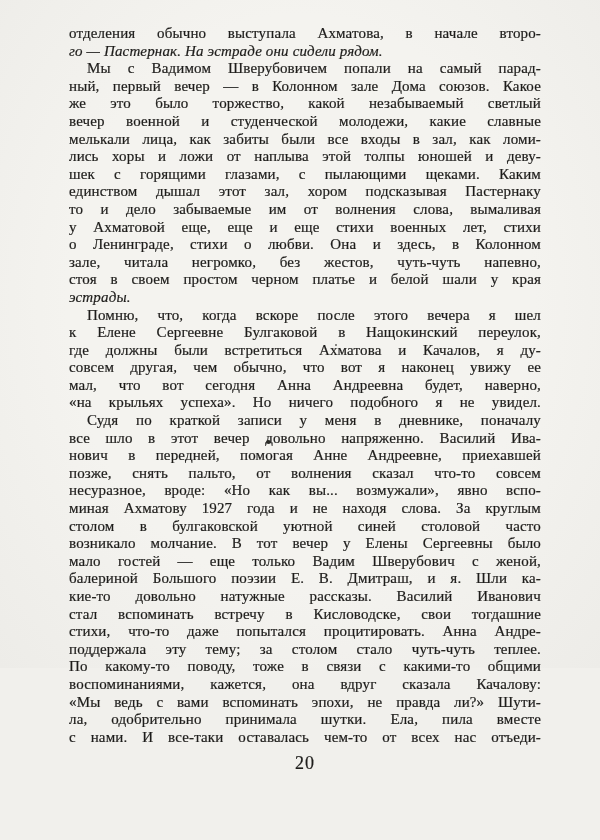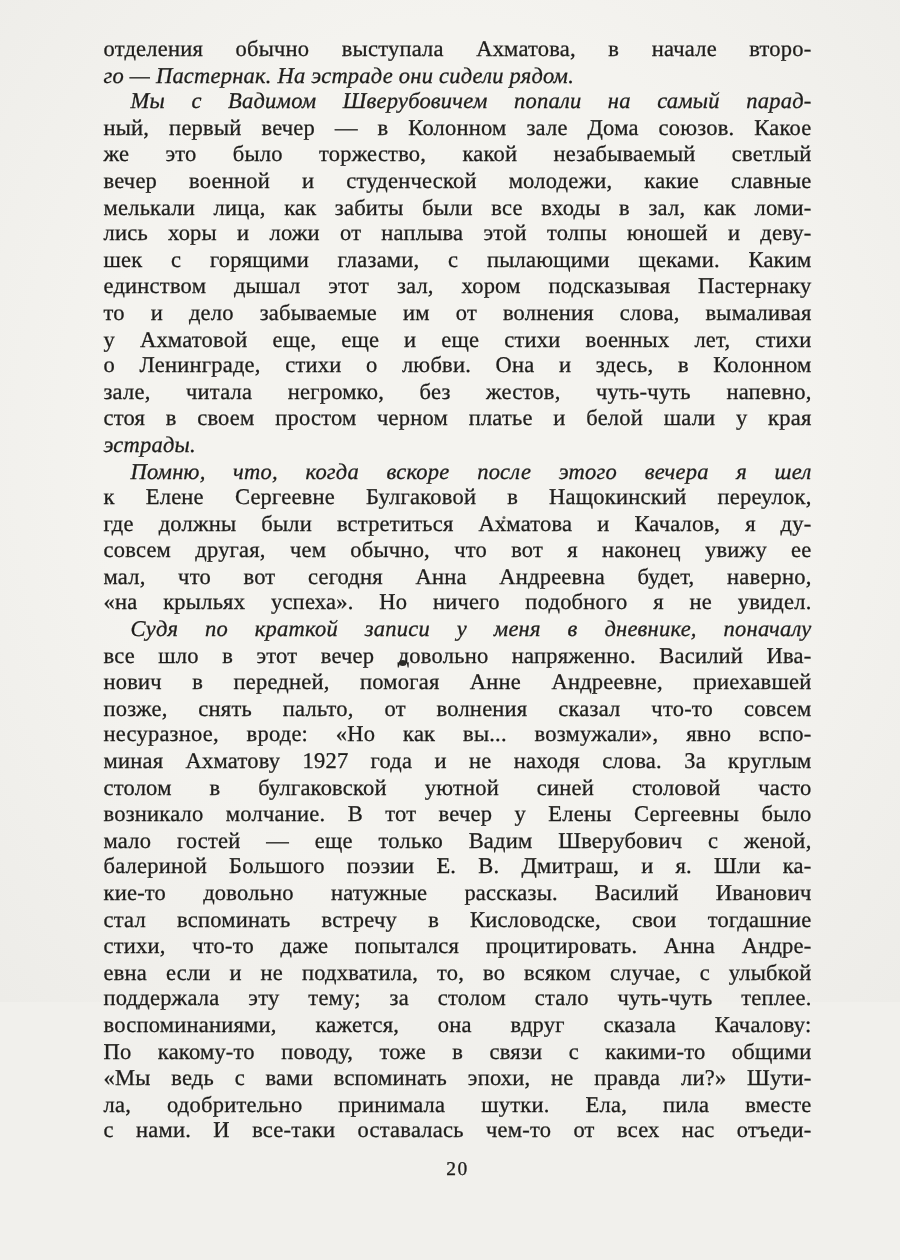--- a/index.html
+++ b/index.html
@@ -34,31 +34,30 @@
     font-size: 15px;
     line-height: 17.6px;
     letter-spacing: 0.15px;
     text-align: justify;
     text-align-last: justify;
     -webkit-text-stroke: 0.2px #1e1d1b;
     white-space: normal;
   }
   .line.indent {
     text-indent: 18px;
-    font-style: italic;
   }
   .line.last {
     text-align: left;
     text-align-last: left;
     font-style: italic;
   }
   .page-number {
     margin-top: 7px;
     text-align: center;
-    font-size: 13px;
+    font-size: 18px;
     letter-spacing: 1px;
     -webkit-text-stroke: 0.2px #1e1d1b;
   }
   .ink-speck {
     position: absolute;
     background: #2a2a27;
     border-radius: 50%;
   }
   .speck-1 {
     left: 266px;
@@ -114,24 +113,23 @@
         <div class="line">позже, снять пальто, от волнения сказал что-то совсем</div>
         <div class="line">несуразное, вроде: «Но как вы... возмужали», явно вспо-</div>
         <div class="line">миная Ахматову 1927 года и не находя слова. За круглым</div>
         <div class="line">столом в булгаковской уютной синей столовой часто</div>
         <div class="line">возникало молчание. В тот вечер у Елены Сергеевны было</div>
         <div class="line">мало гостей — еще только Вадим Шверубович с женой,</div>
         <div class="line">балериной Большого поэзии Е. В. Дмитраш, и я. Шли ка-</div>
         <div class="line">кие-то довольно натужные рассказы. Василий Иванович</div>
         <div class="line">стал вспоминать встречу в Кисловодске, свои тогдашние</div>
         <div class="line">стихи, что-то даже попытался процитировать. Анна Андре-</div>
-        <div class="line">евна если и не подхватила, то, во всяком случае, с улыбкой</div>
         <div class="line">поддержала эту тему; за столом стало чуть-чуть теплее.</div>
+        <div class="line">По какому-то поводу, тоже в связи с какими-то общими</div>
         <div class="line">воспоминаниями, кажется, она вдруг сказала Качалову:</div>
-        <div class="line">По какому-то поводу, тоже в связи с какими-то общими</div>
         <div class="line">«Мы ведь с вами вспоминать эпохи, не правда ли?» Шути-</div>
         <div class="line">ла, одобрительно принимала шутки. Ела, пила вместе</div>
         <div class="line">с нами. И все-таки оставалась чем-то от всех нас отъеди-</div>
       </div>
       <div class="page-number">20</div>
     </div>
   <div class="ink-speck speck-1"></div>
   <div class="ink-speck speck-2"></div>
 </div>
 

